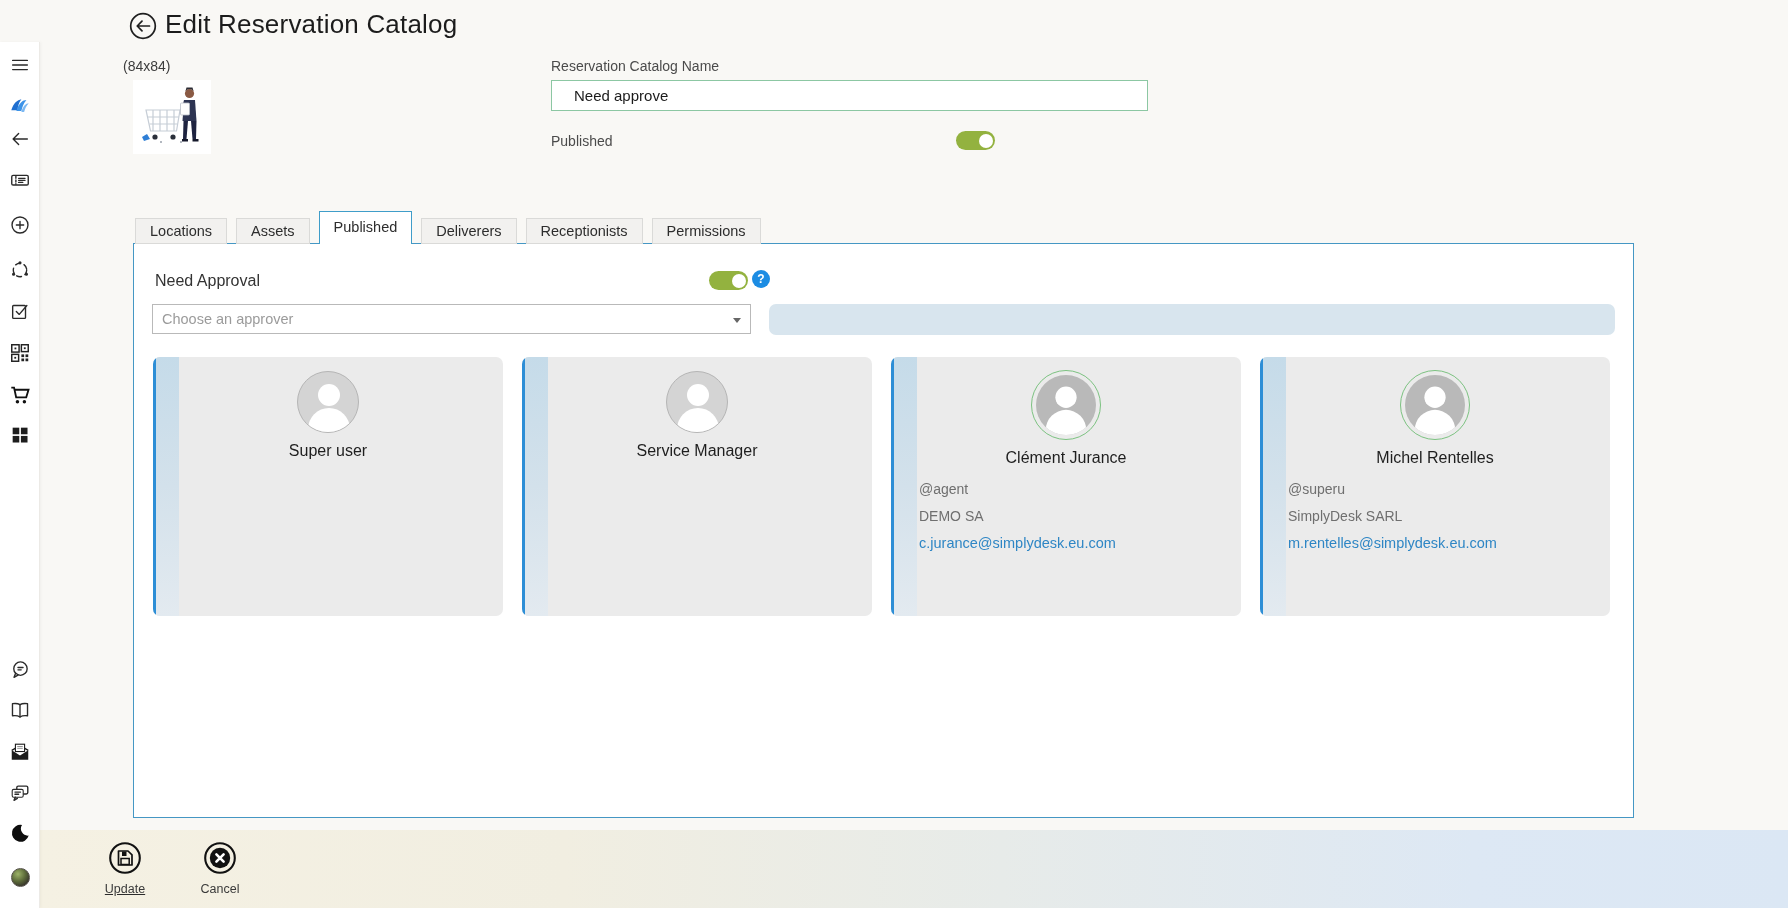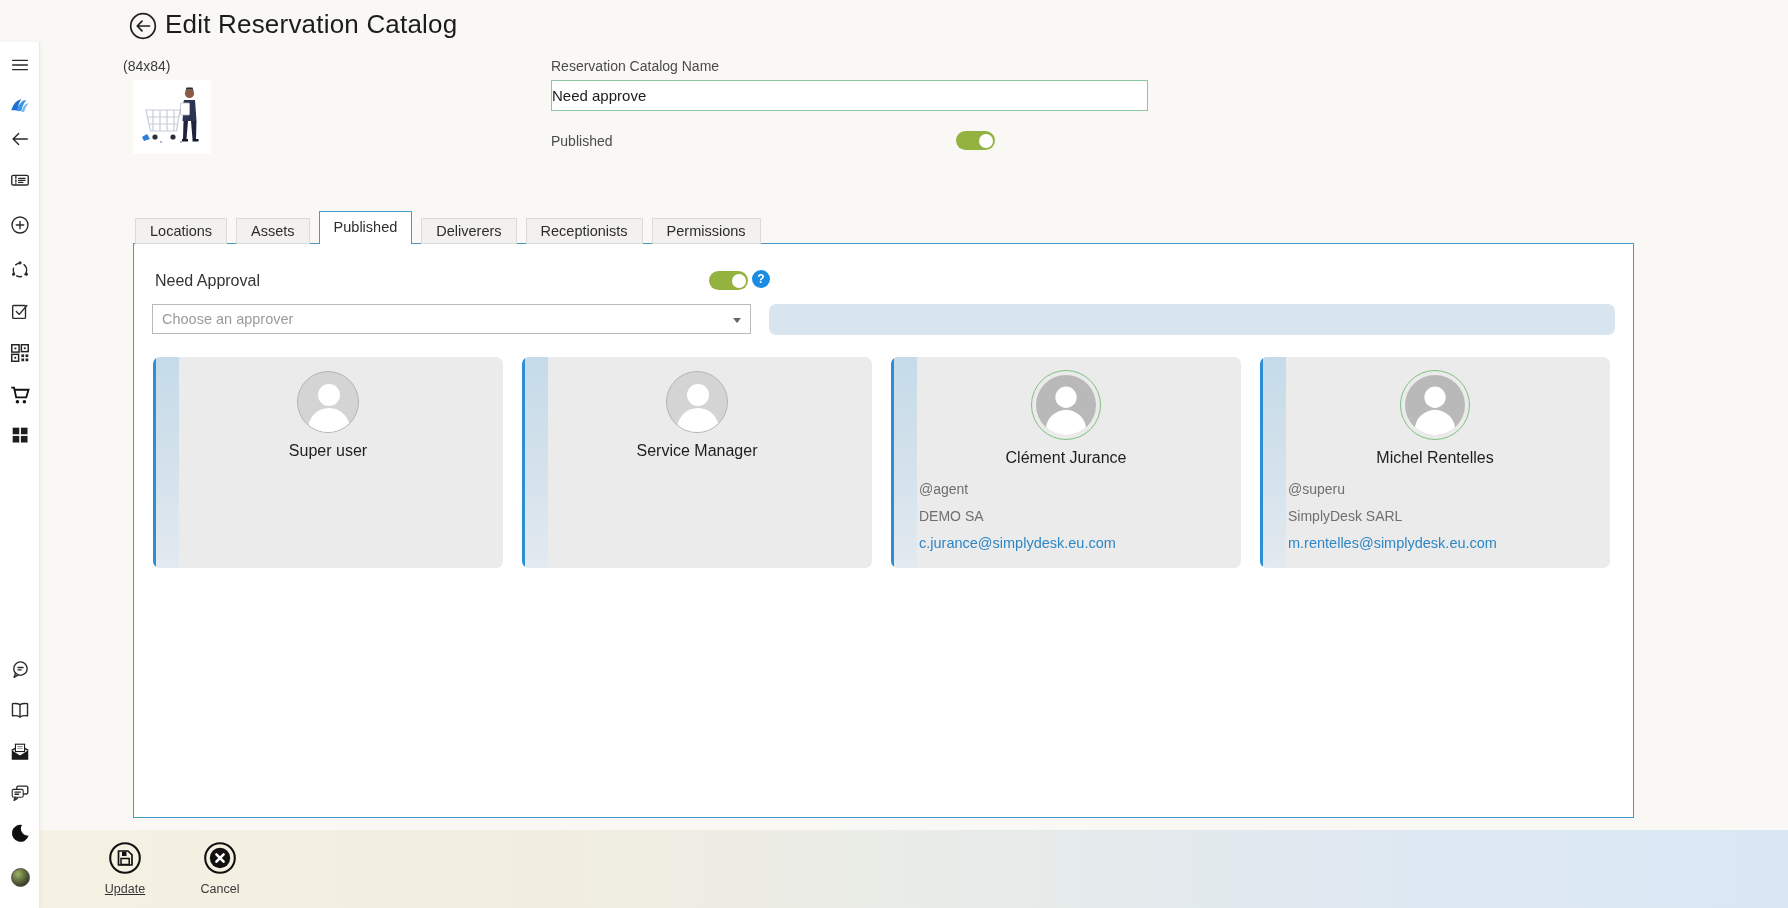--- a/index.html
+++ b/index.html
@@ -42,21 +42,21 @@
   .catalog-image {
     position:absolute; left:133px; top:80px; width:78px; height:74px;
     background:#fff;
   }
   .field-label { position:absolute; font-size:14px; color:#4b4b4b; }
   .name-label { left:551px; top:58px; }
   .name-input {
     position:absolute; left:551px; top:80px; width:597px; height:31px;
     border:1px solid #8cc7a3; background:#fff; outline:none;
     font-family:"Liberation Sans", sans-serif;
-    font-size:15px; color:#1b1b1b; padding:0 0;
+    font-size:15px; color:#1b1b1b; padding:0 22px;
   }
   .published-label { left:551px; top:133px; }
 
   .toggle {
     position:absolute; width:39px; height:19px; border-radius:10px;
     background:#93b23f; cursor:pointer;
   }
   .toggle::after {
     content:""; position:absolute; top:2.5px; right:2.5px;
     width:14px; height:14px; border-radius:50%; background:#fff;
@@ -109,21 +109,21 @@
     background:#d8e5ee; border-radius:7px;
   }
 
   
   .cards {
     position:absolute; left:19px; top:113px;
     display:grid; grid-template-columns:repeat(4, 350px);
     column-gap:19px; row-gap:20px;
   }
   .card {
-    position:relative; width:350px; height:211px;
+    position:relative; width:350px; height:259px;
     background:#ebebeb; border-radius:7px; overflow:hidden;
     display:flex; flex-direction:column; align-items:center;
   }
   .card-line {
     position:absolute; left:0; top:0; bottom:0; width:3px; background:#2d8ed6;
   }
   .card-stripe {
     position:absolute; left:3px; top:0; bottom:0; width:23px;
     background:linear-gradient(180deg,#c5dbe9 0%,#d3e1eb 50%,#e3eaf0 100%);
   }

